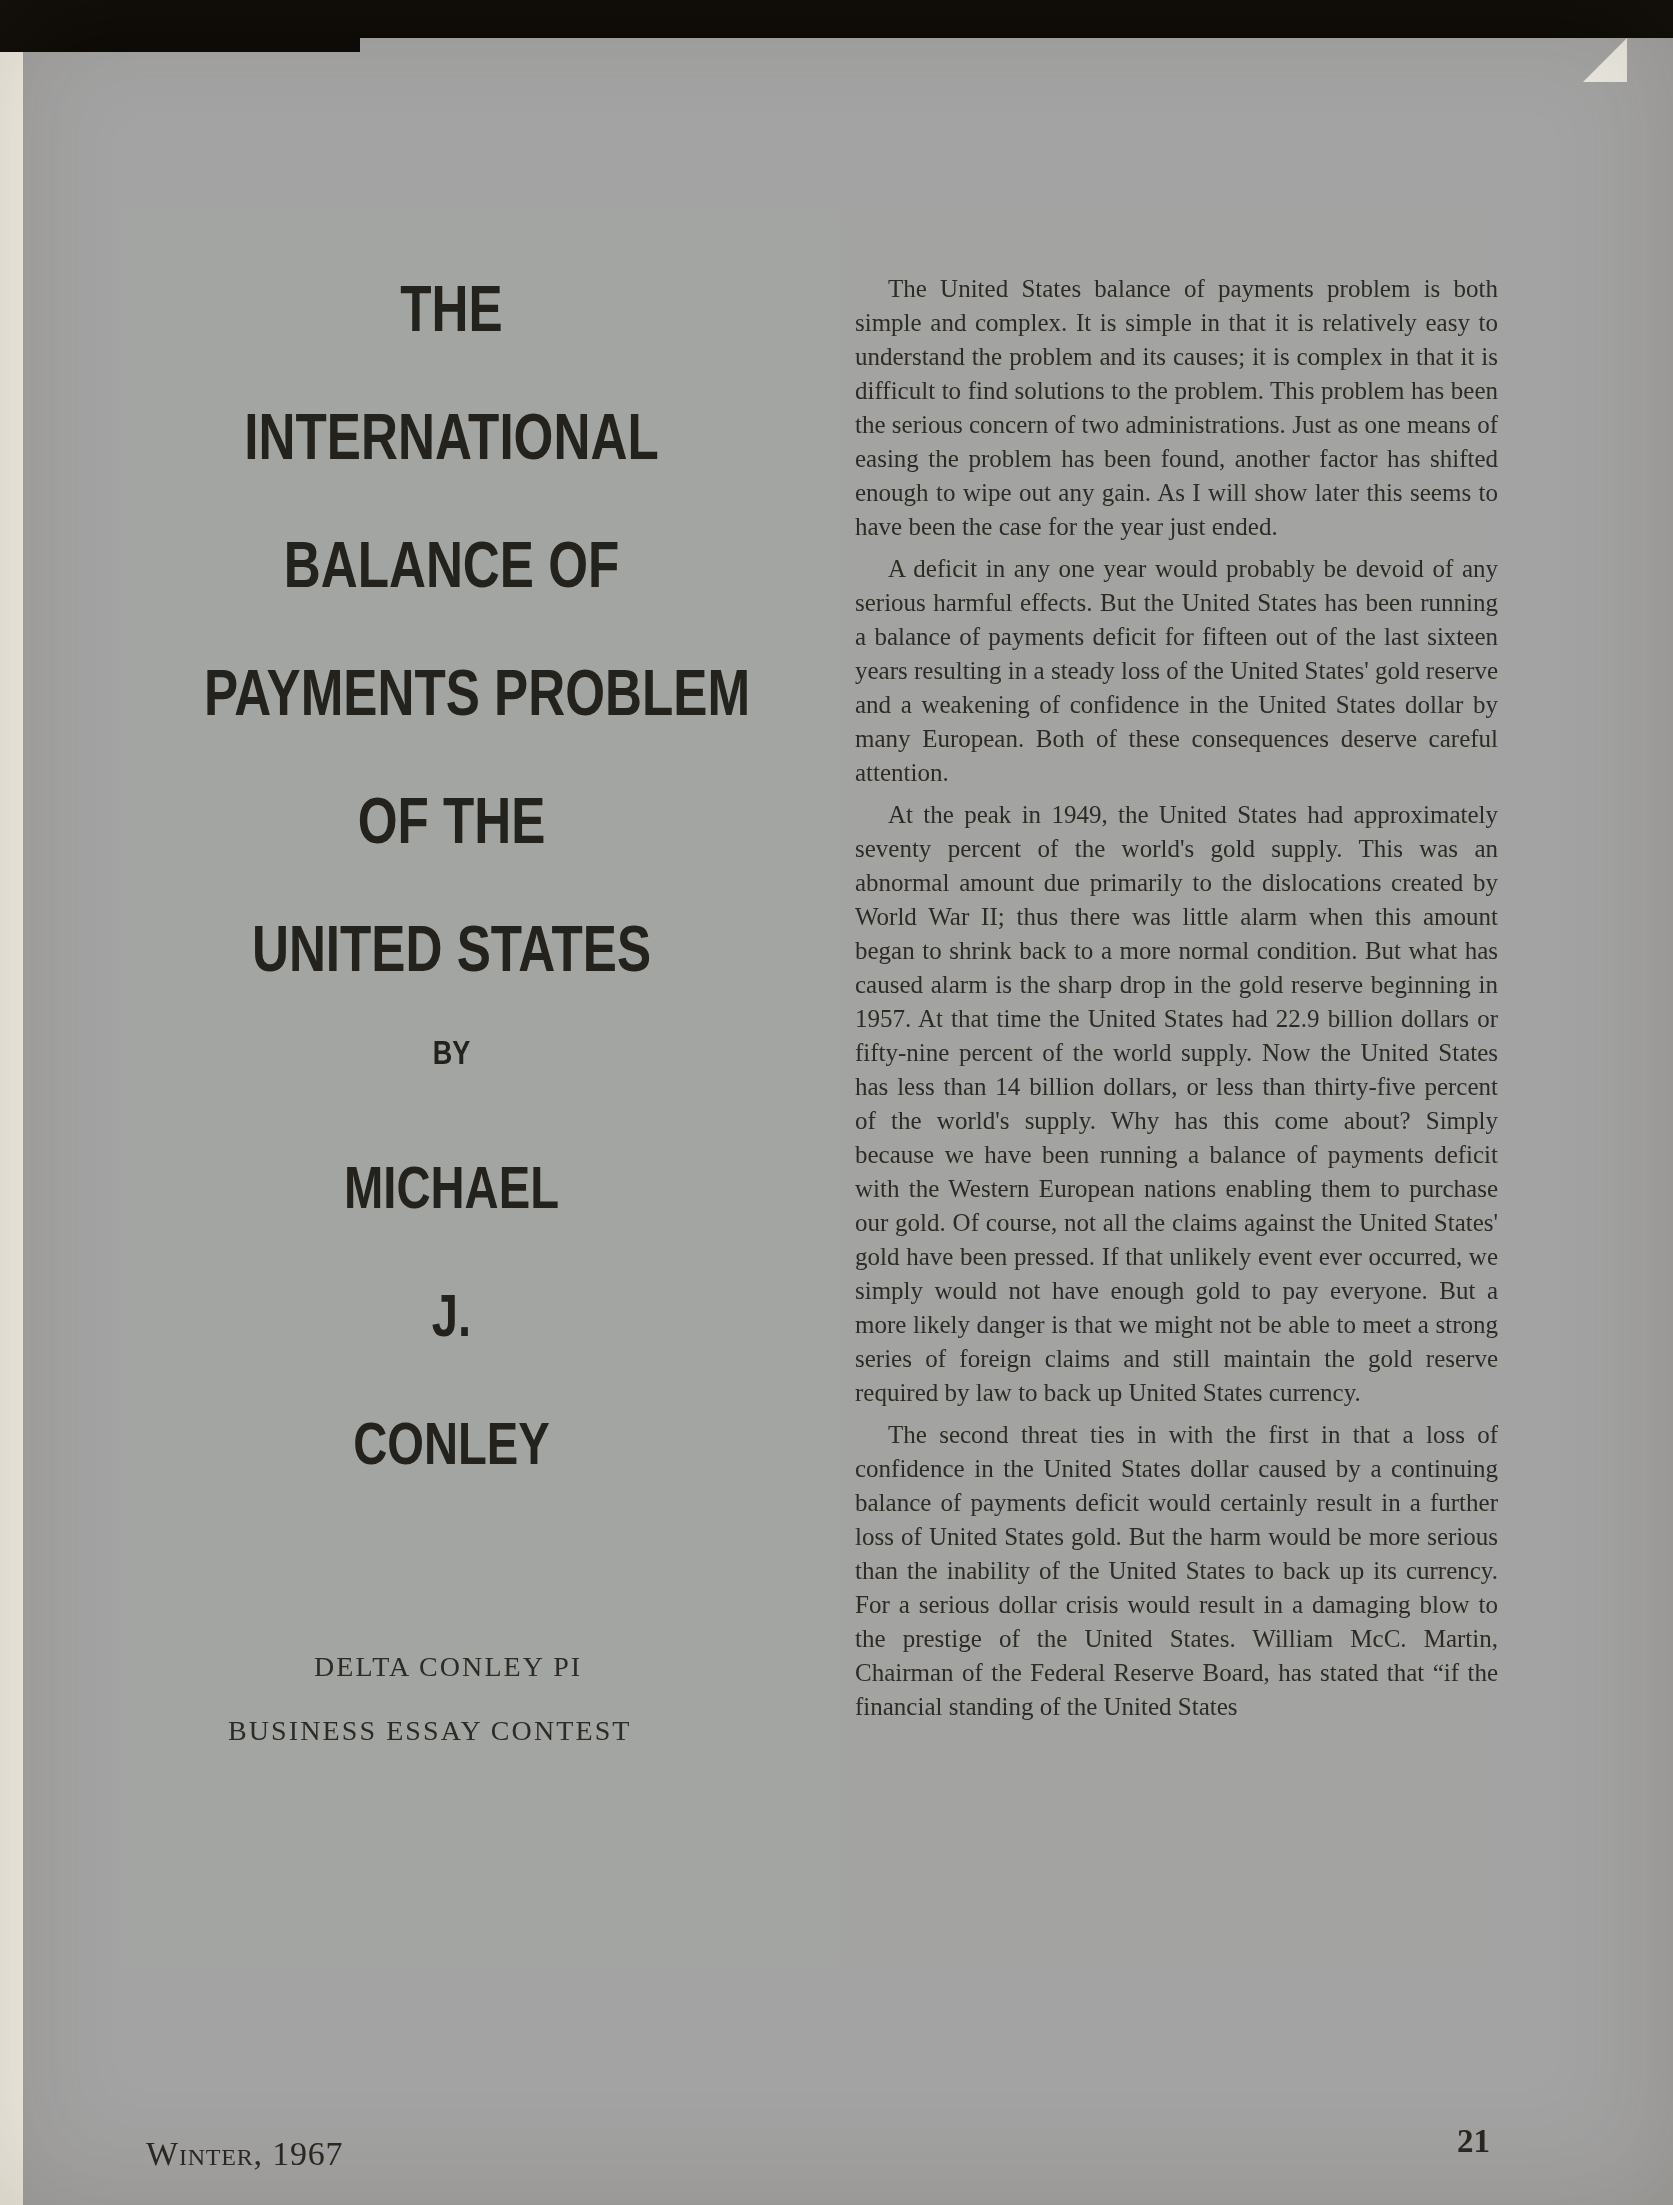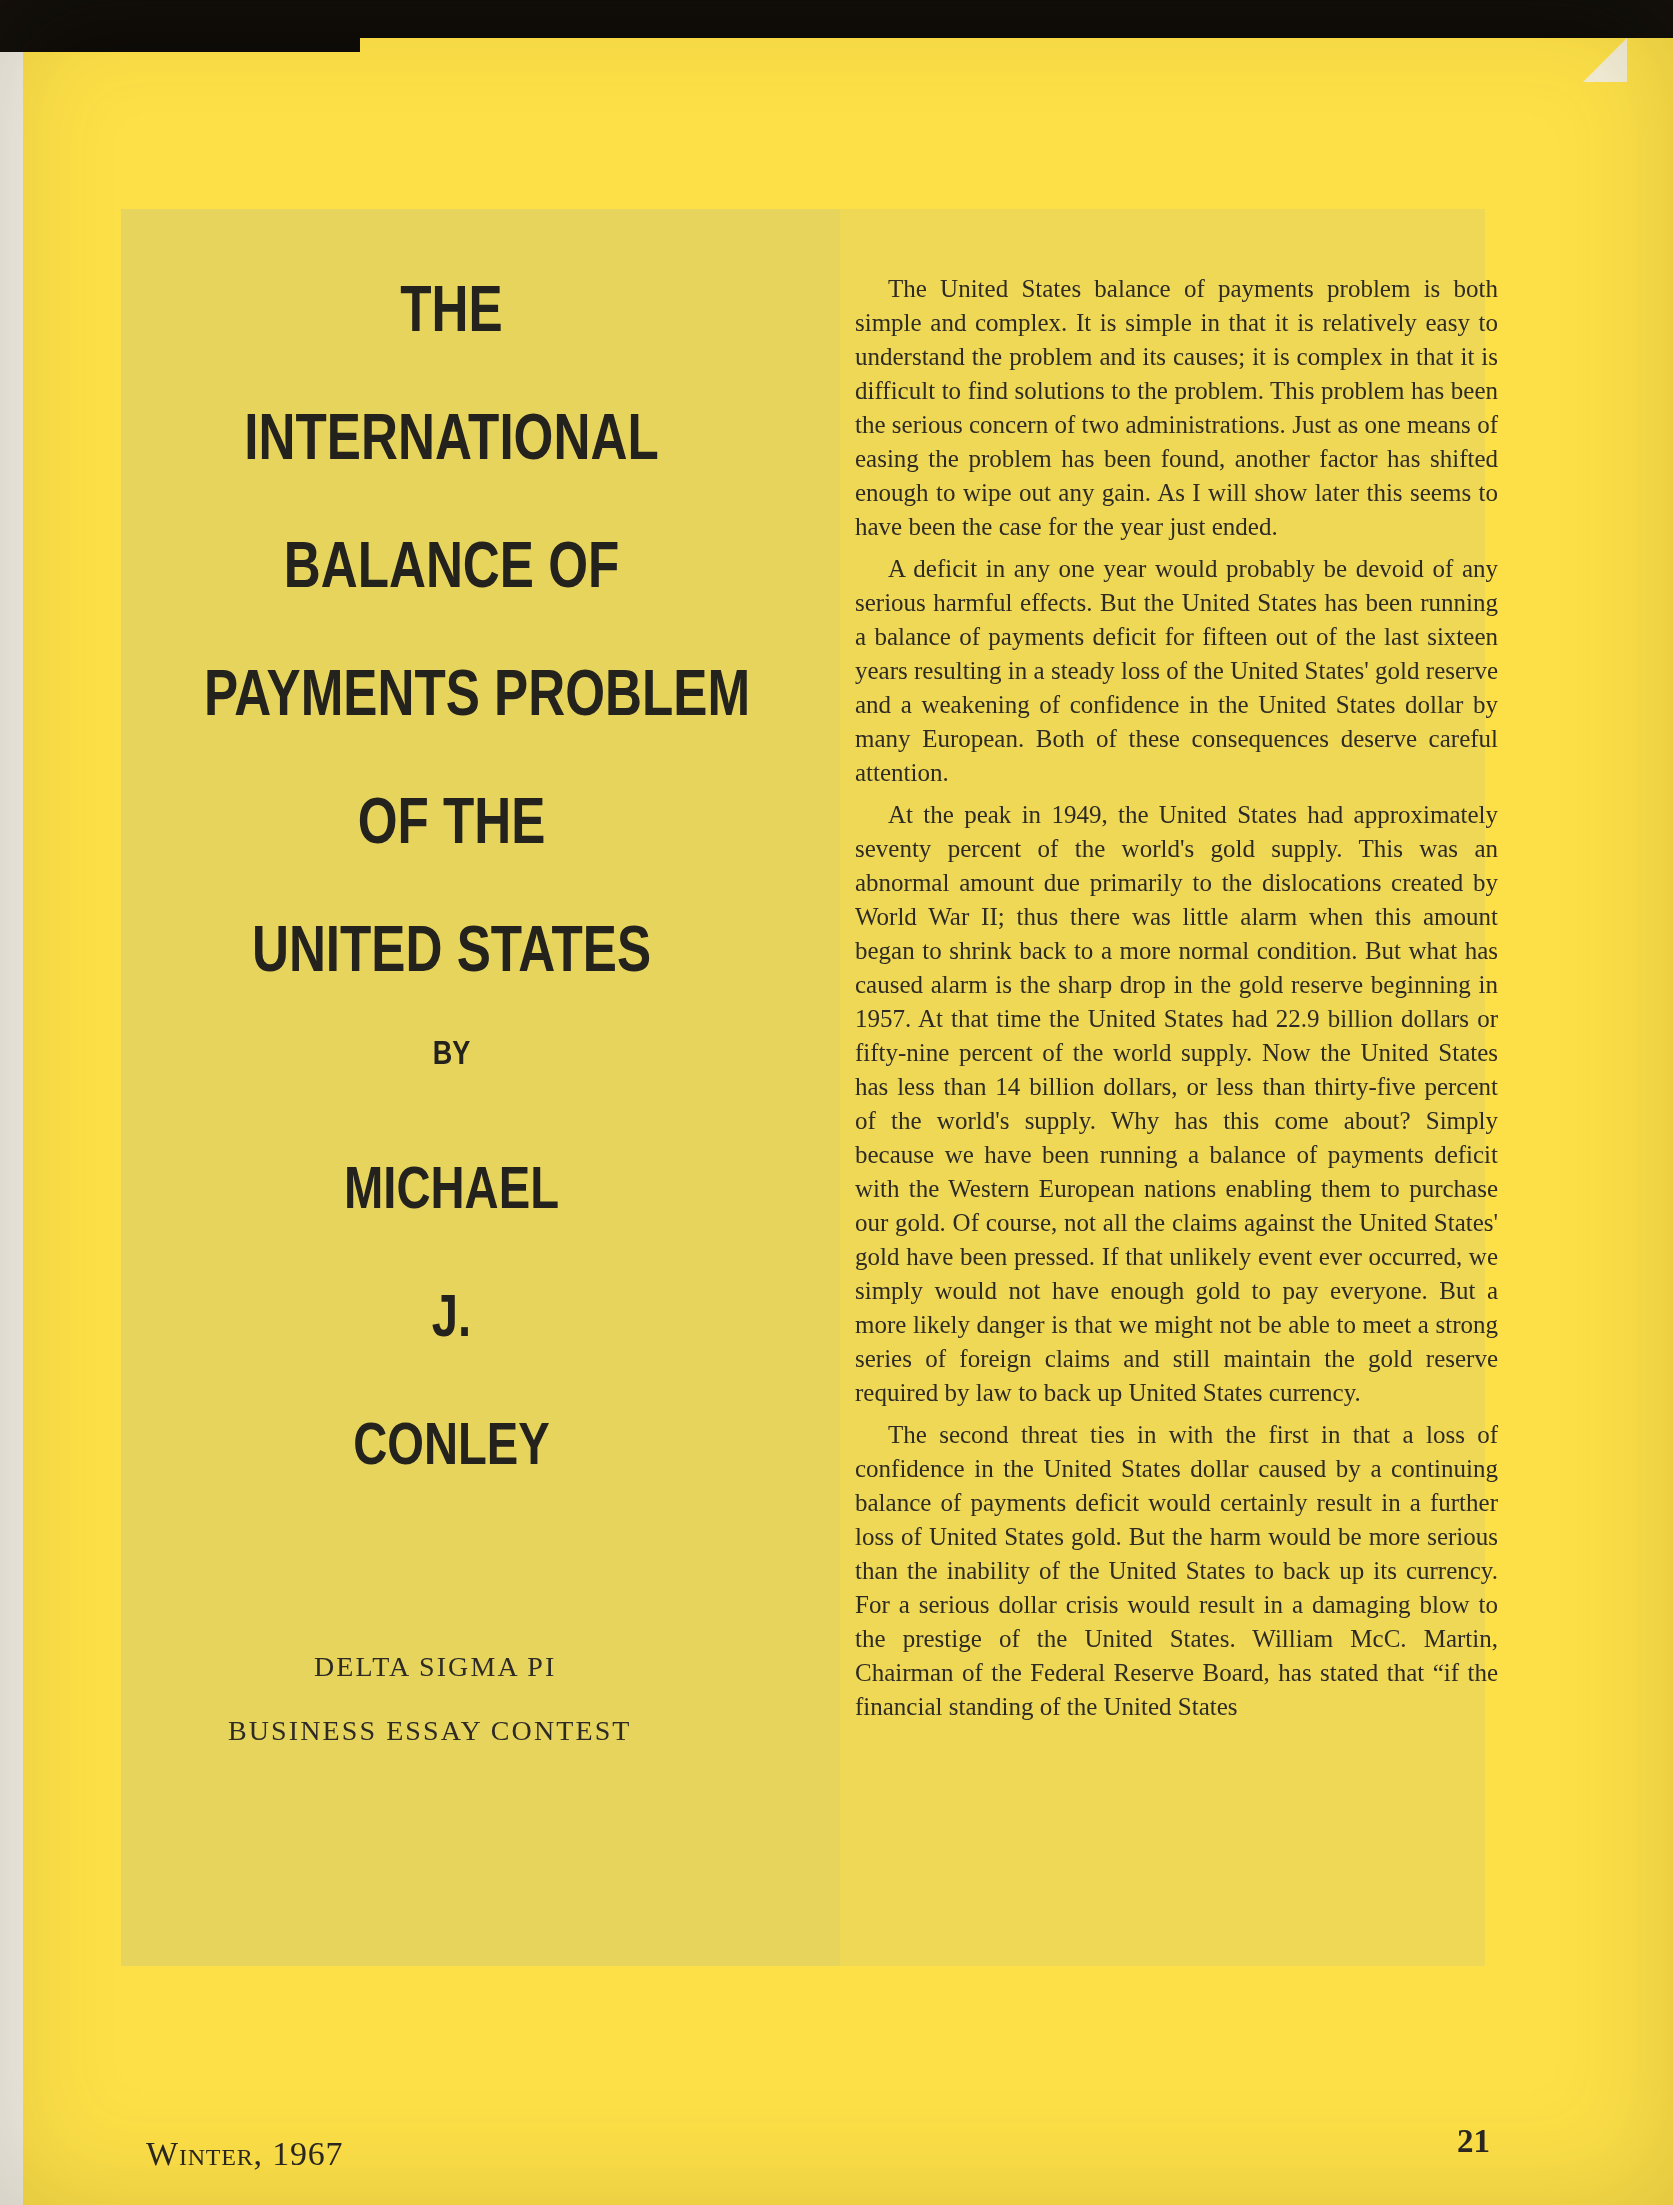--- a/index.html
+++ b/index.html
@@ -4,21 +4,21 @@
 <style>
   html, body {
     margin: 0;
     padding: 0;
     background: #17130f;
   }
   .page {
     position: relative;
     width: 1673px;
     height: 2205px;
-    background: #fde047;
+    background: #a3a3a3;
     overflow: hidden;
     font-family: "Liberation Serif", serif;
     color: #2e2b25;
   }
   .page::after {
     content: "";
     position: absolute;
     inset: 0;
     box-shadow: inset 0 0 117px rgba(70, 58, 34, 0.18);
     pointer-events: none;
@@ -178,21 +178,21 @@
 
   <div class="byline">BY</div>
 
   <div class="authors">
     <div class="author-line">MICHAEL</div>
     <div class="author-line">J.</div>
     <div class="author-line">CONLEY</div>
   </div>
 
   <div class="award">
-    <div class="award-line-2">DELTA SIGMA PI</div>
+    <div class="award-line-2">DELTA CONLEY PI</div>
     <div class="award-line-3">BUSINESS ESSAY CONTEST</div>
   </div>
 
   <div class="body-col">
     <p>The United States balance of payments problem is both simple and complex. It is simple in that it is relatively easy to understand the problem and its causes; it is complex in that it is difficult to find solutions to the problem. This problem has been the serious concern of two administrations. Just as one means of easing the problem has been found, another factor has shifted enough to wipe out any gain. As I will show later this seems to have been the case for the year just ended.</p>
     <p>A deficit in any one year would probably be devoid of any serious harmful effects. But the United States has been running a balance of payments deficit for fifteen out of the last sixteen years resulting in a steady loss of the United States' gold reserve and a weakening of confidence in the United States dollar by many European. Both of these consequences deserve careful attention.</p>
     <p>At the peak in 1949, the United States had approximately seventy percent of the world's gold supply. This was an abnormal amount due primarily to the dislocations created by World War II; thus there was little alarm when this amount began to shrink back to a more normal condition. But what has caused alarm is the sharp drop in the gold reserve beginning in 1957. At that time the United States had 22.9 billion dollars or fifty-nine percent of the world supply. Now the United States has less than 14 billion dollars, or less than thirty-five percent of the world's supply. Why has this come about? Simply because we have been running a balance of payments deficit with the Western European nations enabling them to purchase our gold. Of course, not all the claims against the United States' gold have been pressed. If that unlikely event ever occurred, we simply would not have enough gold to pay everyone. But a more likely danger is that we might not be able to meet a strong series of foreign claims and still maintain the gold reserve required by law to back up United States currency.</p>
     <p>The second threat ties in with the first in that a loss of confidence in the United States dollar caused by a continuing balance of payments deficit would certainly result in a further loss of United States gold. But the harm would be more serious than the inability of the United States to back up its currency. For a serious dollar crisis would result in a damaging blow to the prestige of the United States. William McC. Martin, Chairman of the Federal Reserve Board, has stated that “if the financial standing of the United States</p>
   </div>
 

